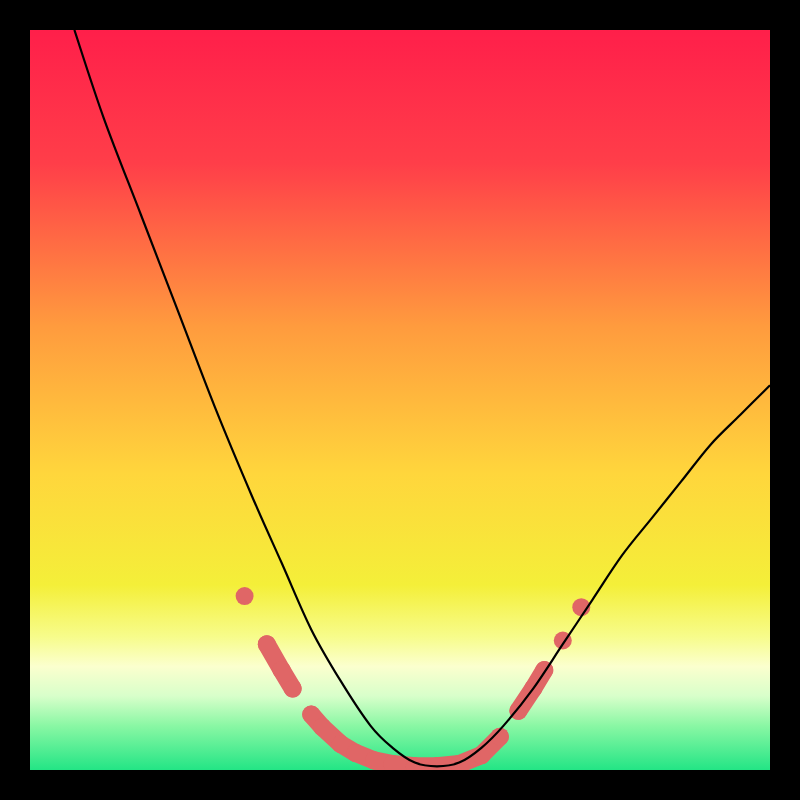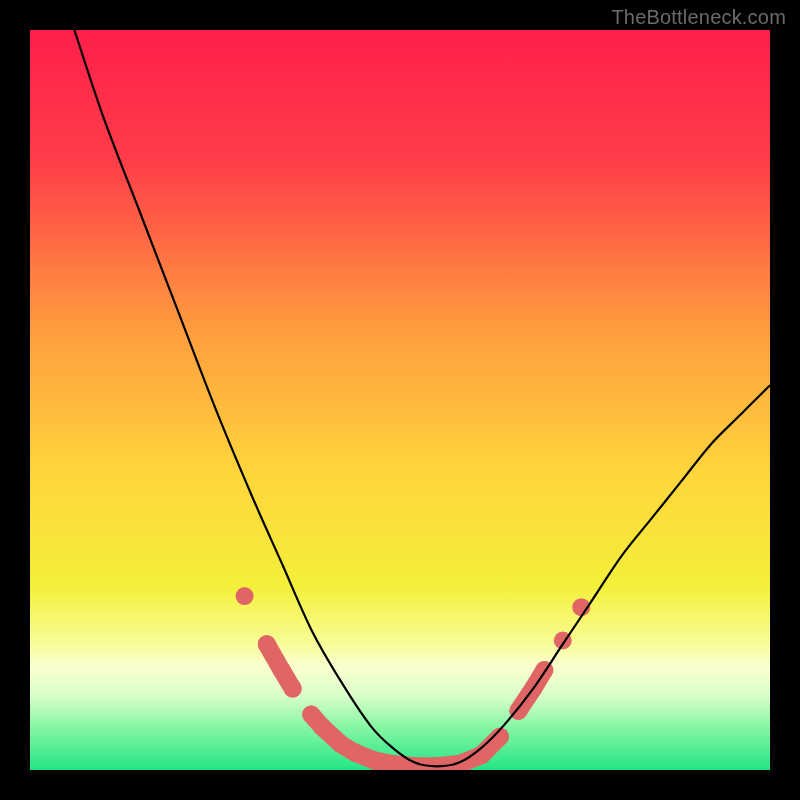--- a/index.html
+++ b/index.html
@@ -32,21 +32,20 @@
     font-size: 20px;
     font-weight: 400;
     letter-spacing: 0.2px;
   }
   svg { display: block; }
 </style>
 </head>
 <body>
 
 <div class="stage">
-  <div class="watermark">TheBottleneck.com</div>
   <div class="plot-area">
     <svg id="chart-svg" width="740" height="740" viewBox="0 0 740 740" preserveAspectRatio="none">
       <defs>
         <linearGradient id="bg-grad" x1="0" y1="0" x2="0" y2="1">
             <stop offset="0%" stop-color="#ff1f4a"></stop>
             <stop offset="18%" stop-color="#ff3e49"></stop>
             <stop offset="40%" stop-color="#ff9b3e"></stop>
             <stop offset="60%" stop-color="#ffd63c"></stop>
             <stop offset="75%" stop-color="#f4ef39"></stop>
             <stop offset="82%" stop-color="#f7fc8b"></stop>

